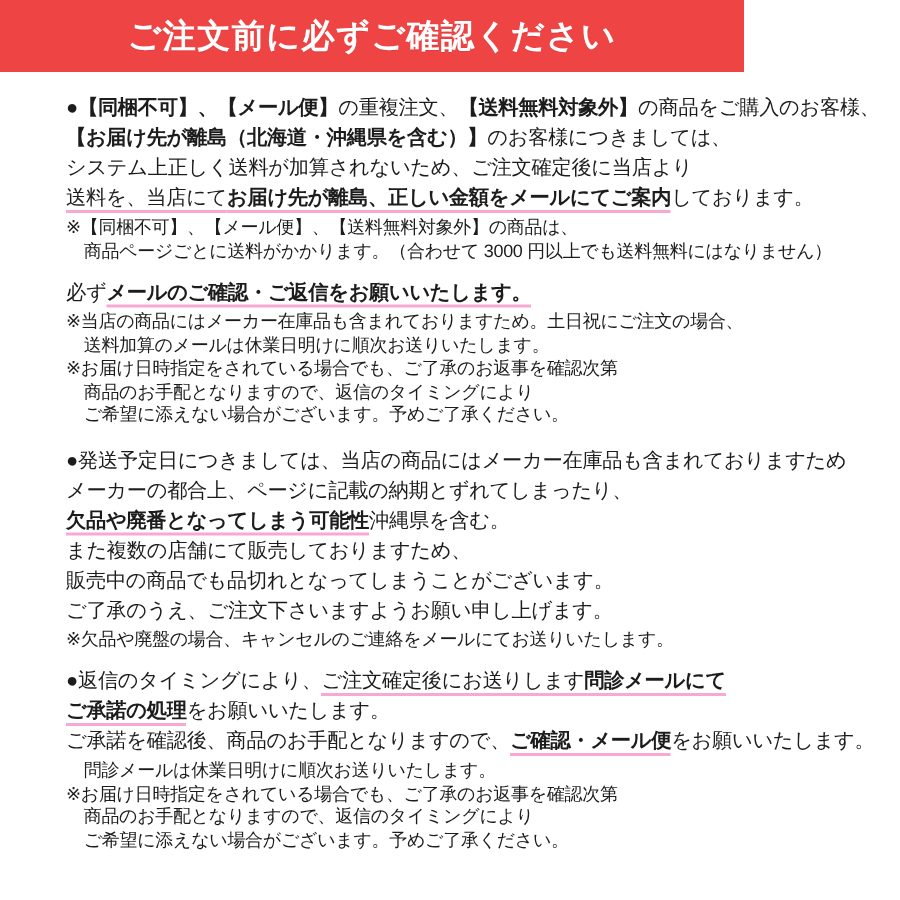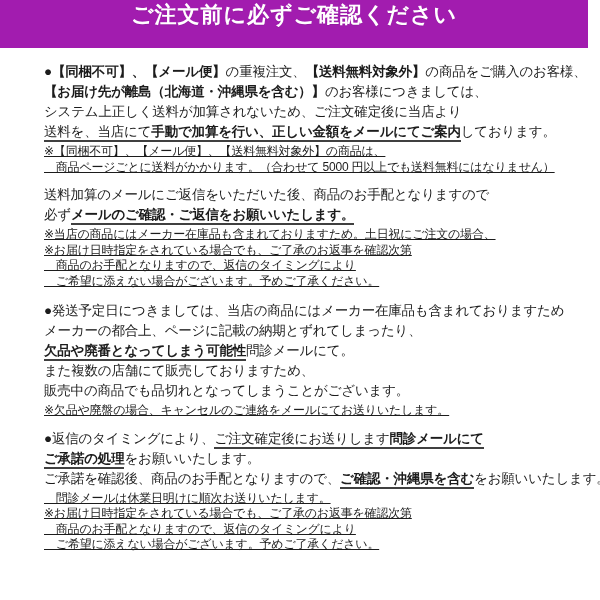--- a/index.html
+++ b/index.html
@@ -3,23 +3,23 @@
 <meta charset="utf-8">
 <style>
   html, body {
     margin: 0; padding: 0;
     width: 600px; height: 600px;
     overflow: hidden;
     background: #ffffff;
     font-family: "Liberation Sans", "DejaVu Sans", sans-serif;
   }
   .hdr {
-    width: 588px; height: 48px;
-    background: #a21caf;
-    display: flex; justify-content: center;
+    width: 496px; height: 48px;
+    background: #ef4444;
+    display: flex; align-items: center; justify-content: center;
   }
   .hdr-title {
     color: #ffffff;
     font-size: 22px;
     font-weight: 700;
     letter-spacing: 1px;
     text-shadow: 0 1px 0 rgba(0,0,0,0.08);
   }
   .content {
     padding: 14px 4px 0 44px;
@@ -32,70 +32,70 @@
   .line {
     font-size: 13.5px;
     line-height: 20px;
     white-space: nowrap;
     letter-spacing: -0.2px;
   }
   .line.sm {
     font-size: 12px;
     line-height: 15.5px;
     letter-spacing: -0.2px;
-    text-decoration: underline;
   }
   .seg.b { font-weight: 700; }
   .seg.u {
-    border-bottom: 2px solid #404040;
+    border-bottom: 2px solid #f9a8d4;
     padding-bottom: 1px;
   }
 </style>
 </head>
 <body>
 
 <div class="hdr">
   <div class="hdr-title">ご注文前に必ずご確認ください</div>
 </div>
 
 <div class="content">
     <div class="paragraph para">
       <div class="line"><span class="seg">●</span><span class="seg b">【同梱不可】、【メール便】</span><span class="seg">の重複注文、</span><span class="seg b">【送料無料対象外】</span><span class="seg">の商品をご購入のお客様、</span></div>
       <div class="line"><span class="seg b">【お届け先が離島（北海道・沖縄県を含む）】</span><span class="seg">のお客様につきましては、</span></div>
       <div class="line"><span class="seg">システム上正しく送料が加算されないため、ご注文確定後に当店より</span></div>
-      <div class="line"><span class="seg u">送料を、当店にて</span><span class="seg b u">手動で加算を行い、正しい金額をメールにてご案内</span><span class="seg">しております。</span></div>
+      <div class="line"><span class="seg u">送料を、当店にて</span><span class="seg b u">お届け先が離島、正しい金額をメールにてご案内</span><span class="seg">しております。</span></div>
     </div>
     <div class="notes">
       <div class="line sm"><span class="seg">※【同梱不可】、【メール便】、【送料無料対象外】の商品は、</span></div>
-      <div class="line sm"><span class="seg">　商品ページごとに送料がかかります。（合わせて 5000 円以上でも送料無料にはなりません）</span></div>
+      <div class="line sm"><span class="seg">　商品ページごとに送料がかかります。（合わせて 3000 円以上でも送料無料にはなりません）</span></div>
     </div>
     <div class="paragraph para gap10">
-      <div class="line"><span class="seg">送料加算のメールにご返信をいただいた後、商品のお手配となりますので</span></div>
       <div class="line"><span class="seg">必ず</span><span class="seg b u">メールのご確認・ご返信をお願いいたします。</span></div>
     </div>
     <div class="notes">
       <div class="line sm"><span class="seg">※当店の商品にはメーカー在庫品も含まれておりますため。土日祝にご注文の場合、</span></div>
+      <div class="line sm"><span class="seg">　送料加算のメールは休業日明けに順次お送りいたします。</span></div>
       <div class="line sm"><span class="seg">※お届け日時指定をされている場合でも、ご了承のお返事を確認次第</span></div>
       <div class="line sm"><span class="seg">　商品のお手配となりますので、返信のタイミングにより</span></div>
       <div class="line sm"><span class="seg">　ご希望に添えない場合がございます。予めご了承ください。</span></div>
     </div>
     <div class="paragraph para gap12">
       <div class="line"><span class="seg">●発送予定日につきましては、当店の商品にはメーカー在庫品も含まれておりますため</span></div>
       <div class="line"><span class="seg">メーカーの都合上、ページに記載の納期とずれてしまったり、</span></div>
-      <div class="line"><span class="seg b u">欠品や廃番となってしまう可能性</span><span class="seg">問診メールにて。</span></div>
+      <div class="line"><span class="seg b u">欠品や廃番となってしまう可能性</span><span class="seg">沖縄県を含む。</span></div>
       <div class="line"><span class="seg">また複数の店舗にて販売しておりますため、</span></div>
       <div class="line"><span class="seg">販売中の商品でも品切れとなってしまうことがございます。</span></div>
+      <div class="line"><span class="seg">ご了承のうえ、ご注文下さいますようお願い申し上げます。</span></div>
     </div>
     <div class="notes">
       <div class="line sm"><span class="seg">※欠品や廃盤の場合、キャンセルのご連絡をメールにてお送りいたします。</span></div>
     </div>
     <div class="paragraph para gap10">
       <div class="line"><span class="seg">●返信のタイミングにより、</span><span class="seg u">ご注文確定後にお送りします</span><span class="seg b u">問診メールにて</span></div>
       <div class="line"><span class="seg b u">ご承諾の処理</span><span class="seg">をお願いいたします。</span></div>
-      <div class="line"><span class="seg">ご承諾を確認後、商品のお手配となりますので、</span><span class="seg b u">ご確認・沖縄県を含む</span><span class="seg">をお願いいたします。</span></div>
+      <div class="line"><span class="seg">ご承諾を確認後、商品のお手配となりますので、</span><span class="seg b u">ご確認・メール便</span><span class="seg">をお願いいたします。</span></div>
     </div>
     <div class="notes">
       <div class="line sm"><span class="seg">　問診メールは休業日明けに順次お送りいたします。</span></div>
       <div class="line sm"><span class="seg">※お届け日時指定をされている場合でも、ご了承のお返事を確認次第</span></div>
       <div class="line sm"><span class="seg">　商品のお手配となりますので、返信のタイミングにより</span></div>
       <div class="line sm"><span class="seg">　ご希望に添えない場合がございます。予めご了承ください。</span></div>
     </div>
   </div>
 
 </body></html>

